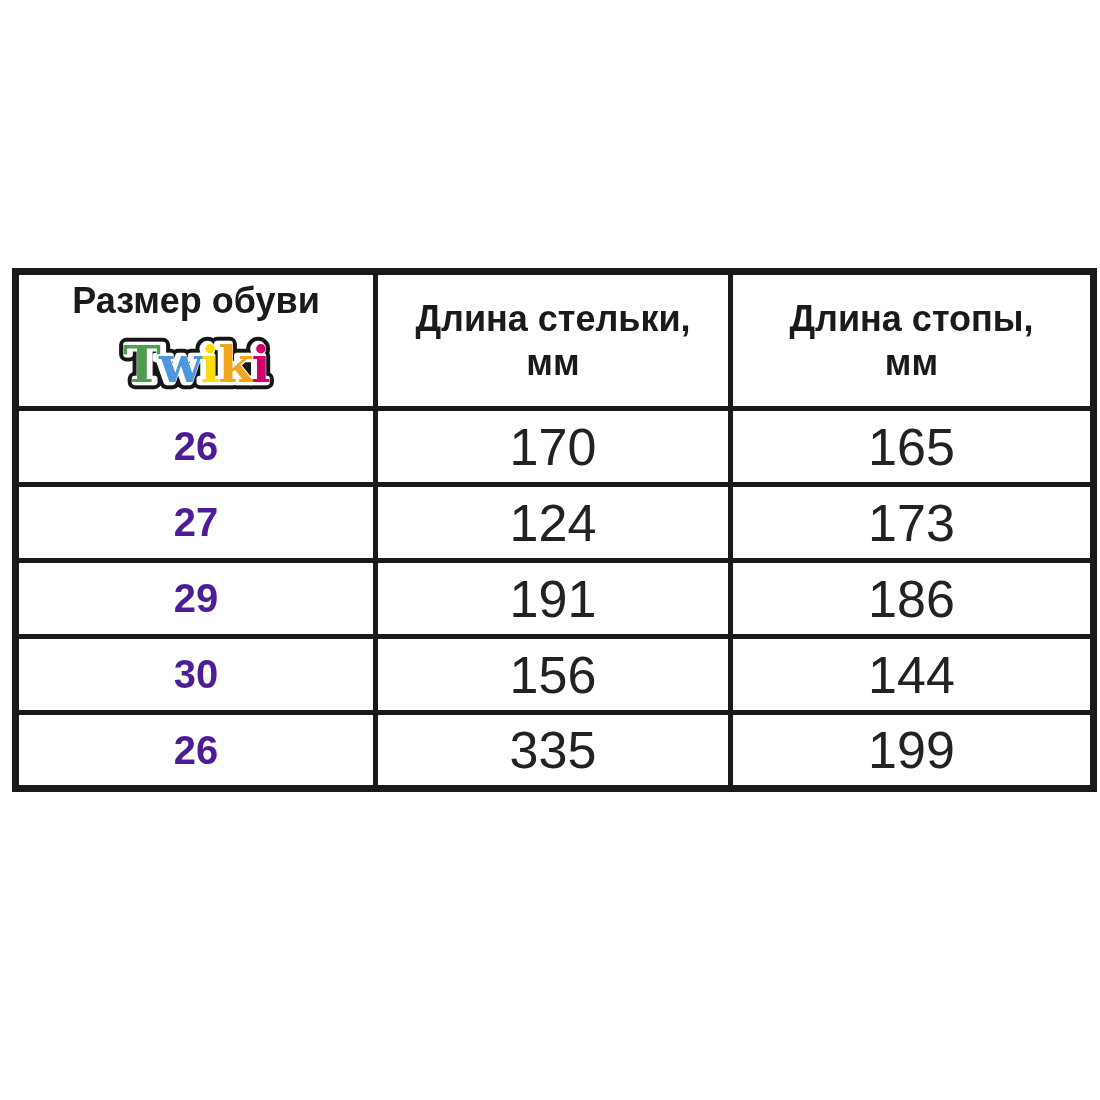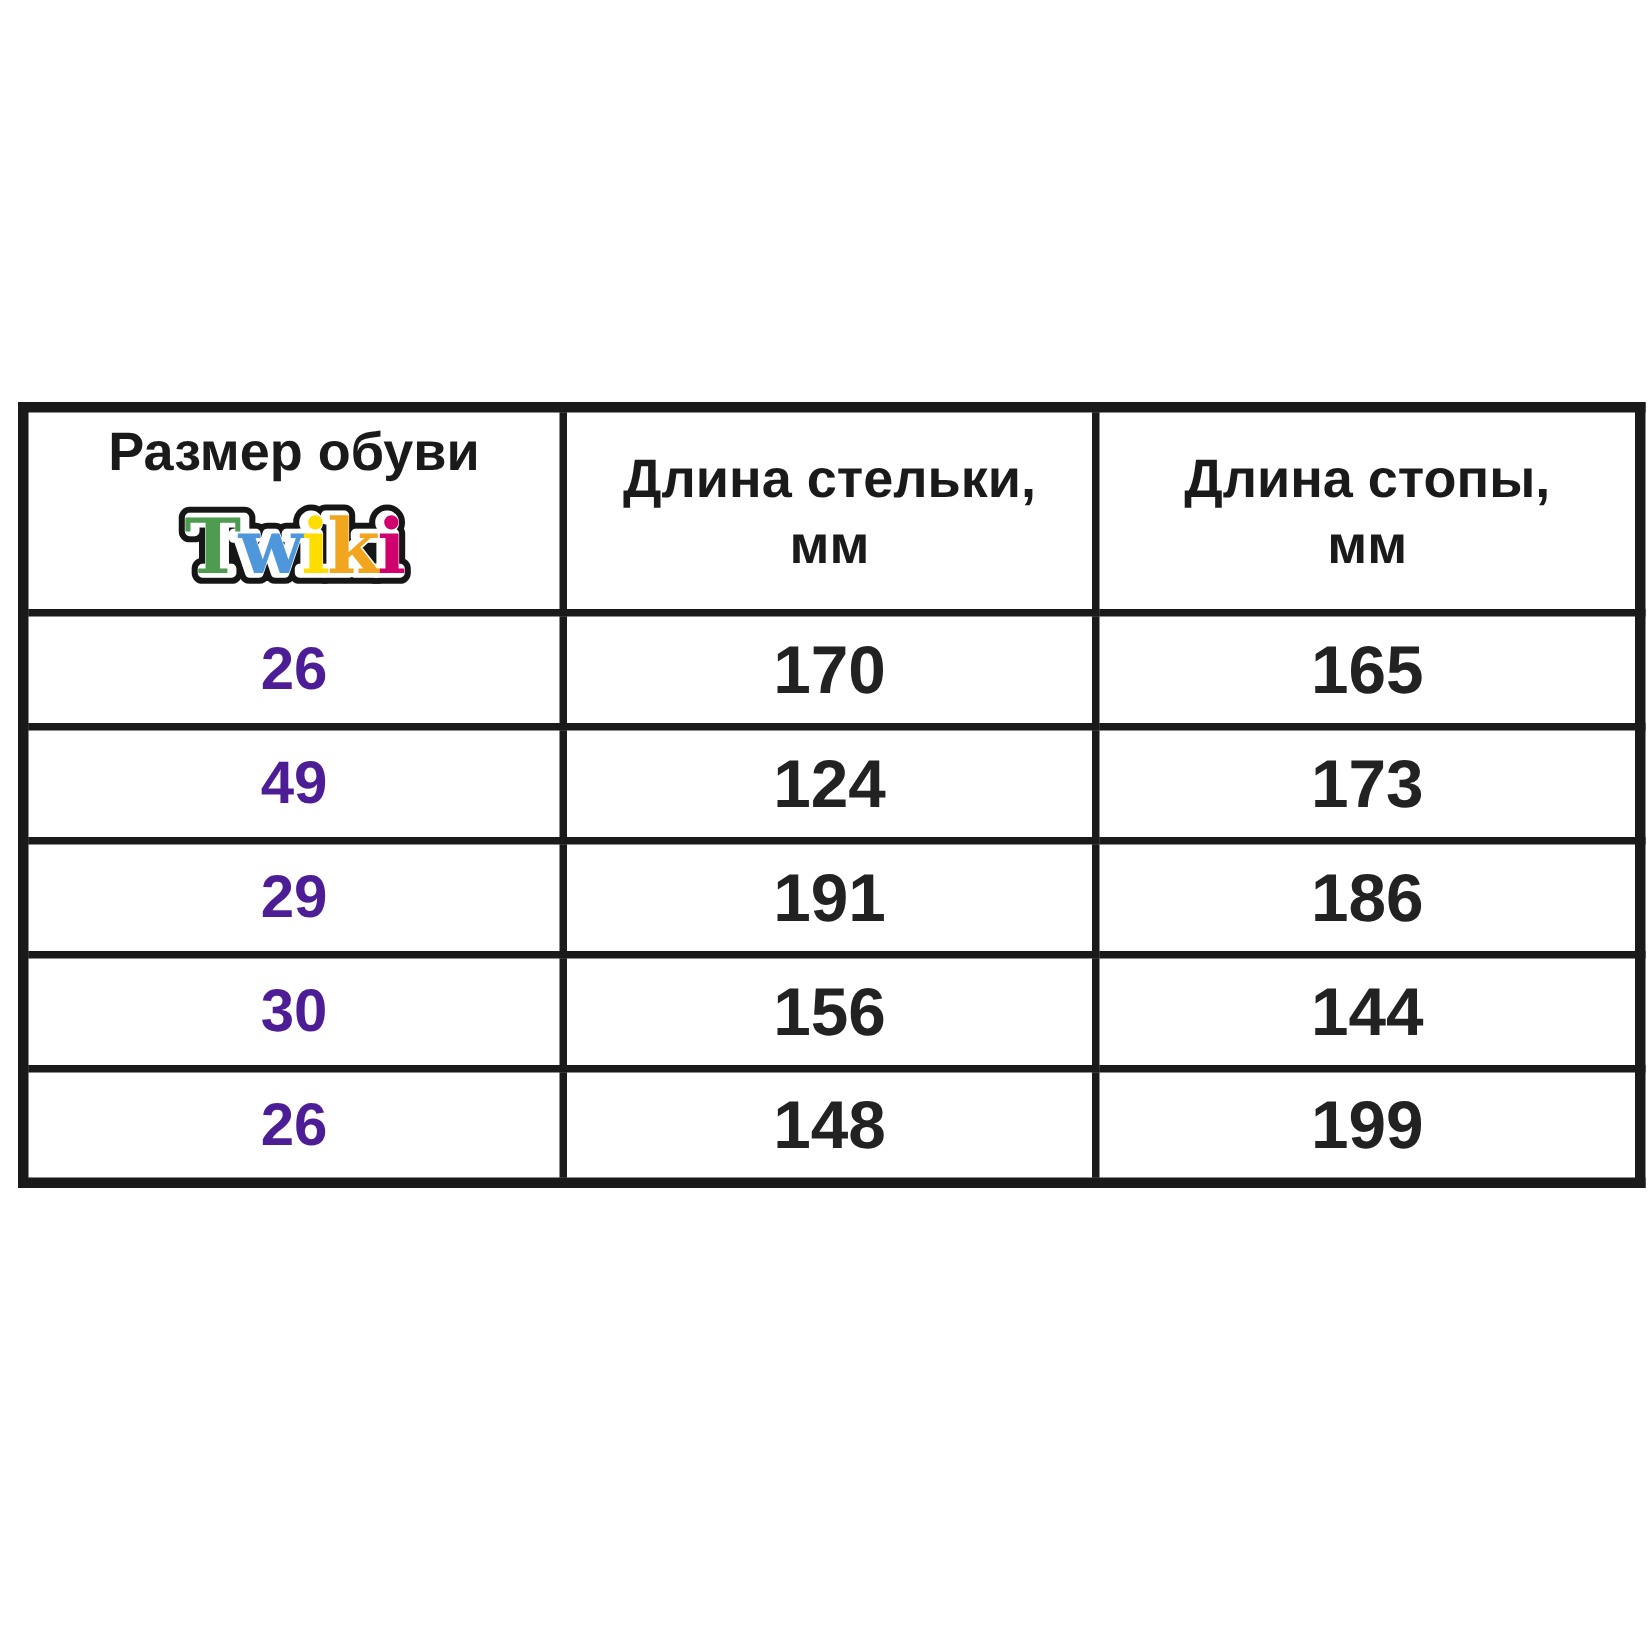--- a/index.html
+++ b/index.html
@@ -42,22 +42,22 @@
     color: #1a1a1a;
   }
   .hdr-line { display: block; }
 
   td.size-cell {
     font-size: 40px;
     font-weight: 700;
     color: #4c1d95;
   }
   td.value-cell {
-    font-size: 45px;
-    font-weight: 700;
+    font-size: 52px;
+    font-weight: 400;
     color: #222222;
   }
 
   .logo-svg {
     display: block;
     margin: 4px auto 0 auto;
     width: 208px;
     height: 76px;
   }
 </style>
@@ -90,33 +90,33 @@
       </th>
     </tr>
   </thead>
   <tbody id="table-body">
       <tr>
         <td class="size-cell">26</td>
         <td class="value-cell">170</td>
         <td class="value-cell">165</td>
       </tr>
       <tr>
-        <td class="size-cell">49</td>
+        <td class="size-cell">27</td>
         <td class="value-cell">124</td>
         <td class="value-cell">173</td>
       </tr>
       <tr>
         <td class="size-cell">29</td>
         <td class="value-cell">191</td>
         <td class="value-cell">186</td>
       </tr>
       <tr>
         <td class="size-cell">30</td>
         <td class="value-cell">156</td>
         <td class="value-cell">144</td>
       </tr>
       <tr>
         <td class="size-cell">26</td>
-        <td class="value-cell">148</td>
+        <td class="value-cell">335</td>
         <td class="value-cell">199</td>
       </tr>
     </tbody>
 </table>
 
 </body></html>

